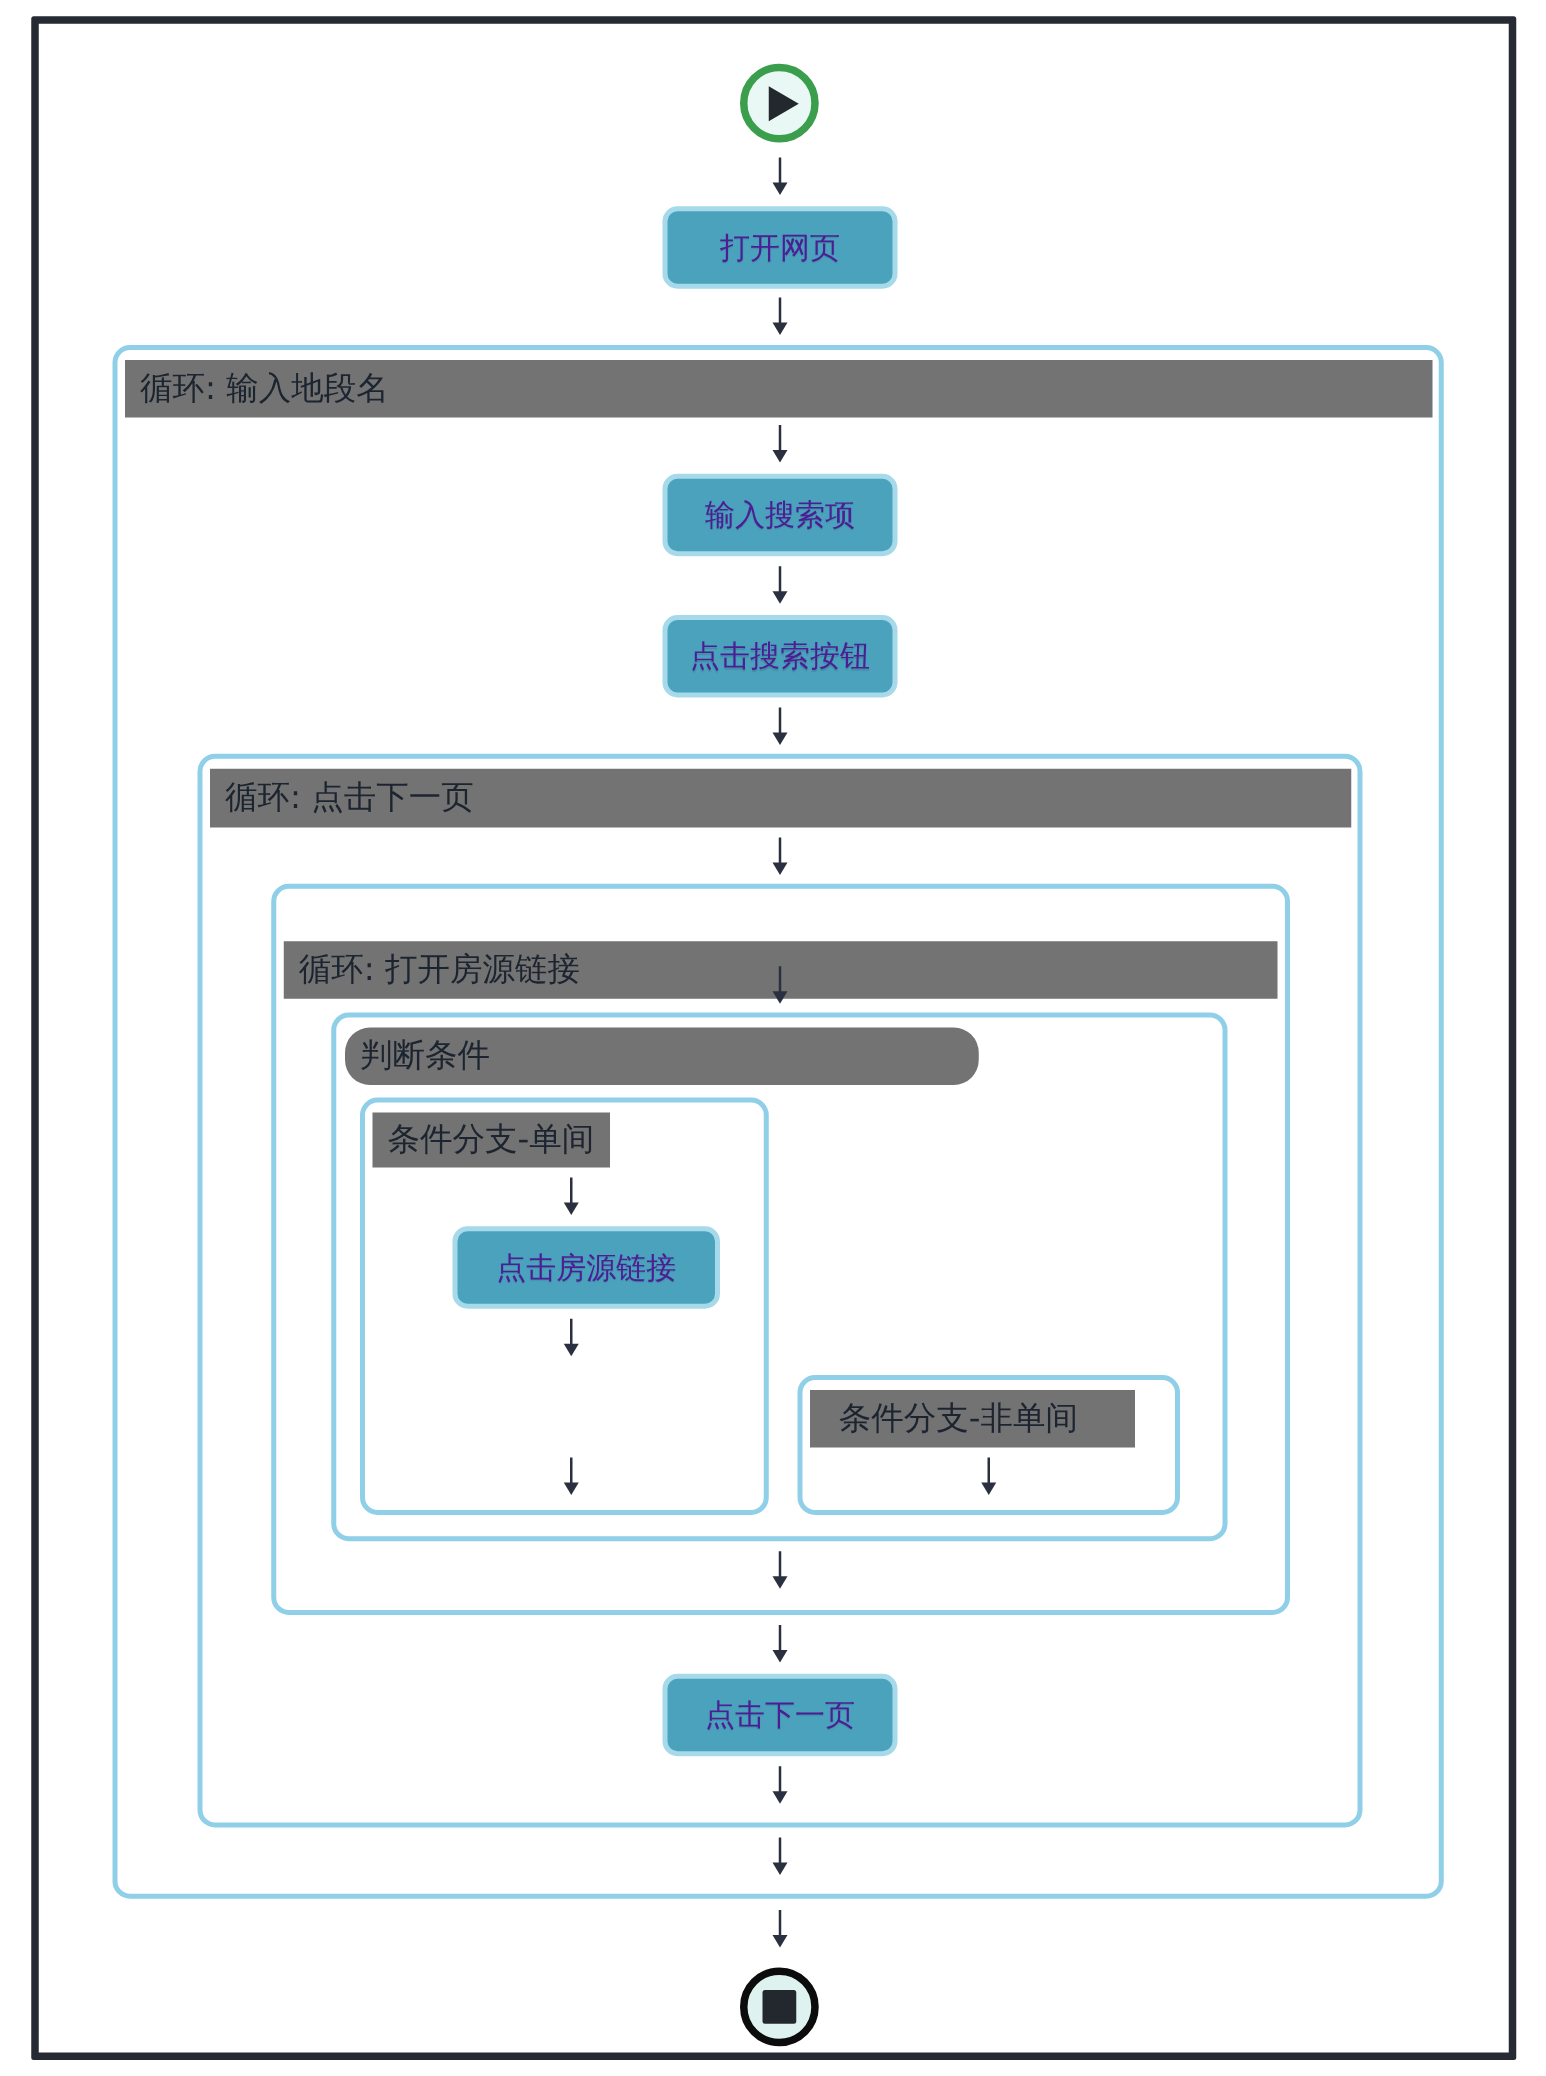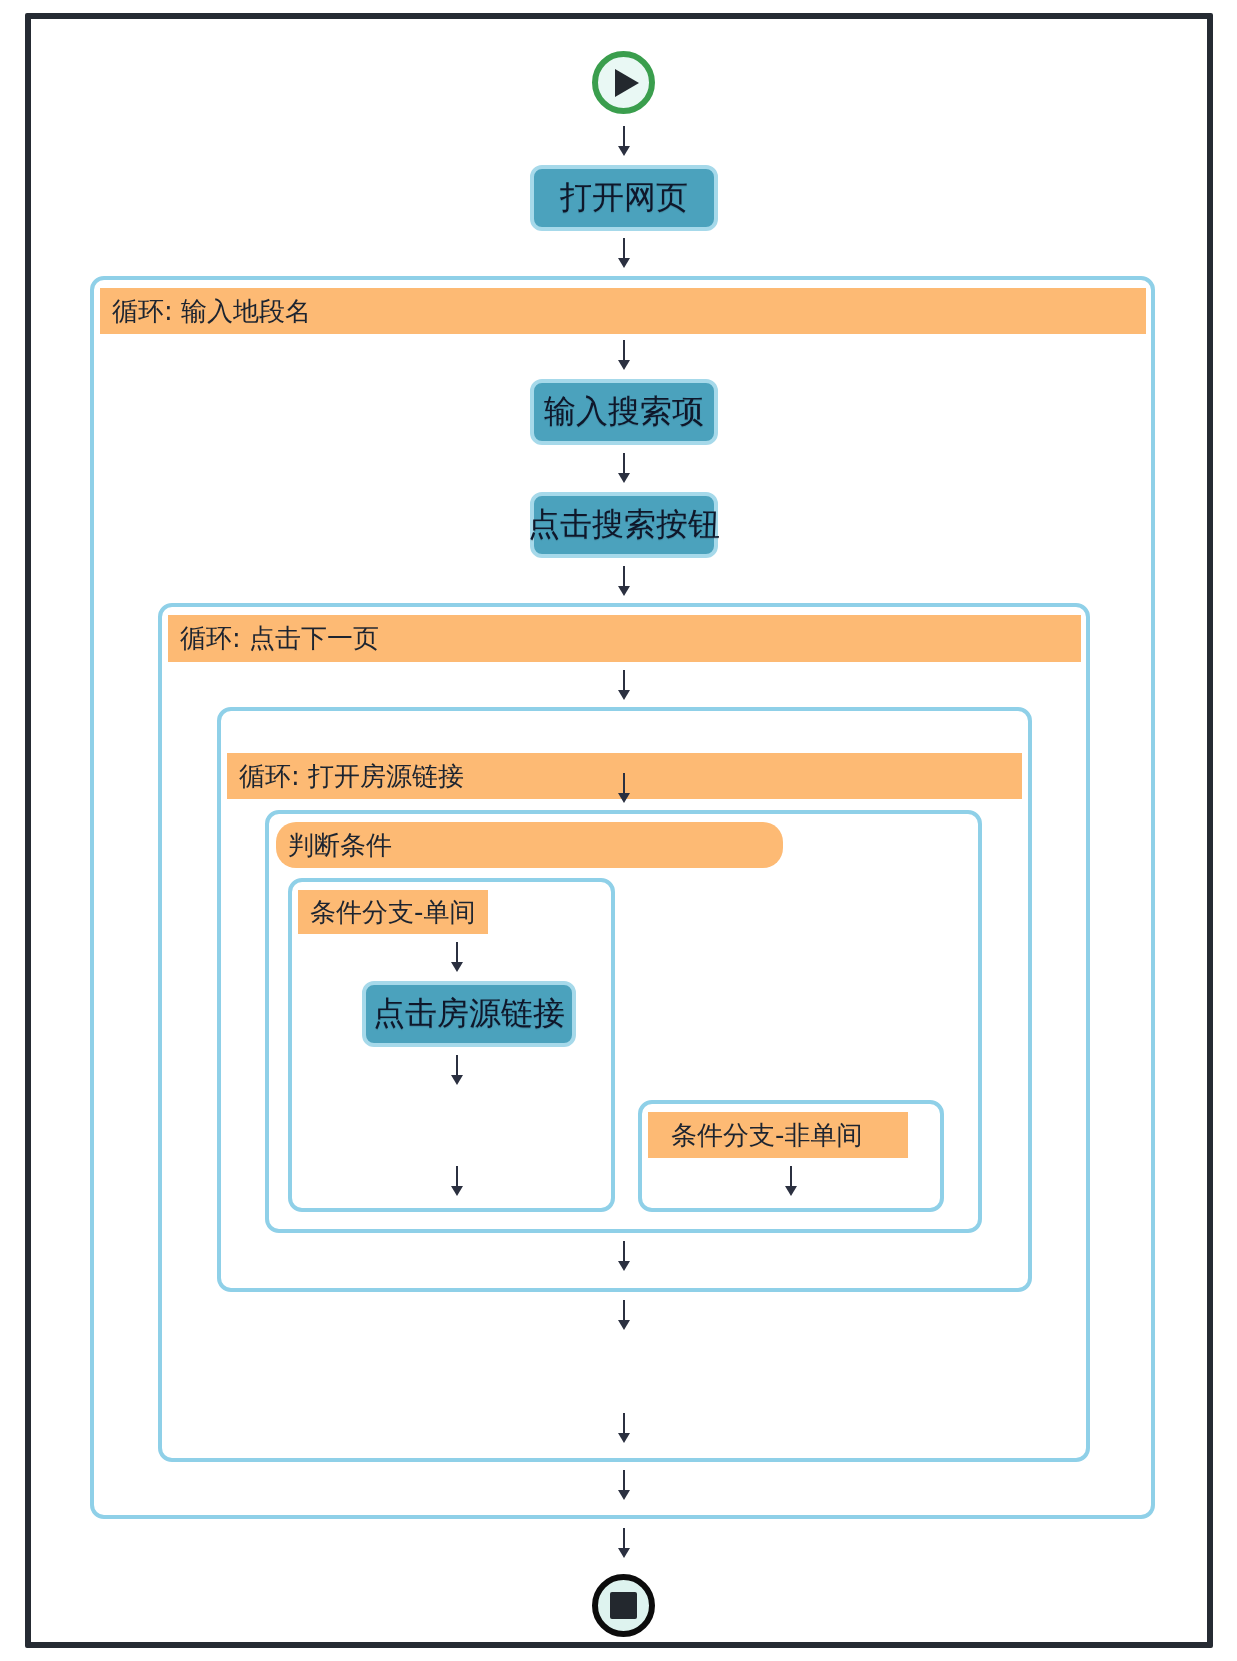--- a/index.html
+++ b/index.html
@@ -14,29 +14,29 @@
     position:absolute;left:25px;top:13px;width:1188px;height:1635px;
     border:6px solid #262b33;box-sizing:border-box;background:#ffffff;border-radius:2px;
   }
   
   .box{
     position:absolute;box-sizing:border-box;
     border:4px solid #8fd0e8;border-radius:14px;background:transparent;
   }
   .hdr{
     position:absolute;box-sizing:border-box;
-    background:#fdba74;color:#1c2430;
+    background:#737373;color:#1c2430;
     font-size:26px;line-height:46px;padding-left:12px;
     white-space:nowrap;overflow:hidden;
   }
   
   .node{
     position:absolute;box-sizing:border-box;
     background:#4ba2bd;border:4px solid #a6d9ea;border-radius:12px;
-    color:#0f172a;font-size:32px;
+    color:#4c1d95;font-size:24px;
     display:flex;align-items:center;justify-content:center;
     text-shadow:0 1px 1px rgba(0,0,0,0.15);
     white-space:nowrap;
   }
   
   .arrow{position:absolute;width:16px;height:30px;}
   .arrow::before{
     content:"";position:absolute;left:7px;top:0;width:2px;height:21px;background:#2b3040;
   }
   .arrow::after{
@@ -115,20 +115,21 @@
 
   <div class="box" style="left:638px;top:1100px;width:306px;height:112px;"></div>
   <div class="hdr" style="left:648px;top:1112px;width:260px;height:46px;padding-left:23px;">条件分支-非单间</div>
 
   <div class="arrow" style="left:783px;top:1166px;"></div>
 
   <div class="arrow" style="left:616px;top:1241px;"></div>
 
   <div class="arrow" style="left:616px;top:1300px;"></div>
 
+  <div class="node" style="left:530px;top:1339px;width:188px;height:66px;">点击下一页</div>
 
   <div class="arrow" style="left:616px;top:1413px;"></div>
 
   <div class="arrow" style="left:616px;top:1470px;"></div>
 
   <div class="arrow" style="left:616px;top:1528px;"></div>
 
   <div class="terminal end" style="left:592px;top:1574px;">
     <div class="stop-sq"></div>
   </div>

